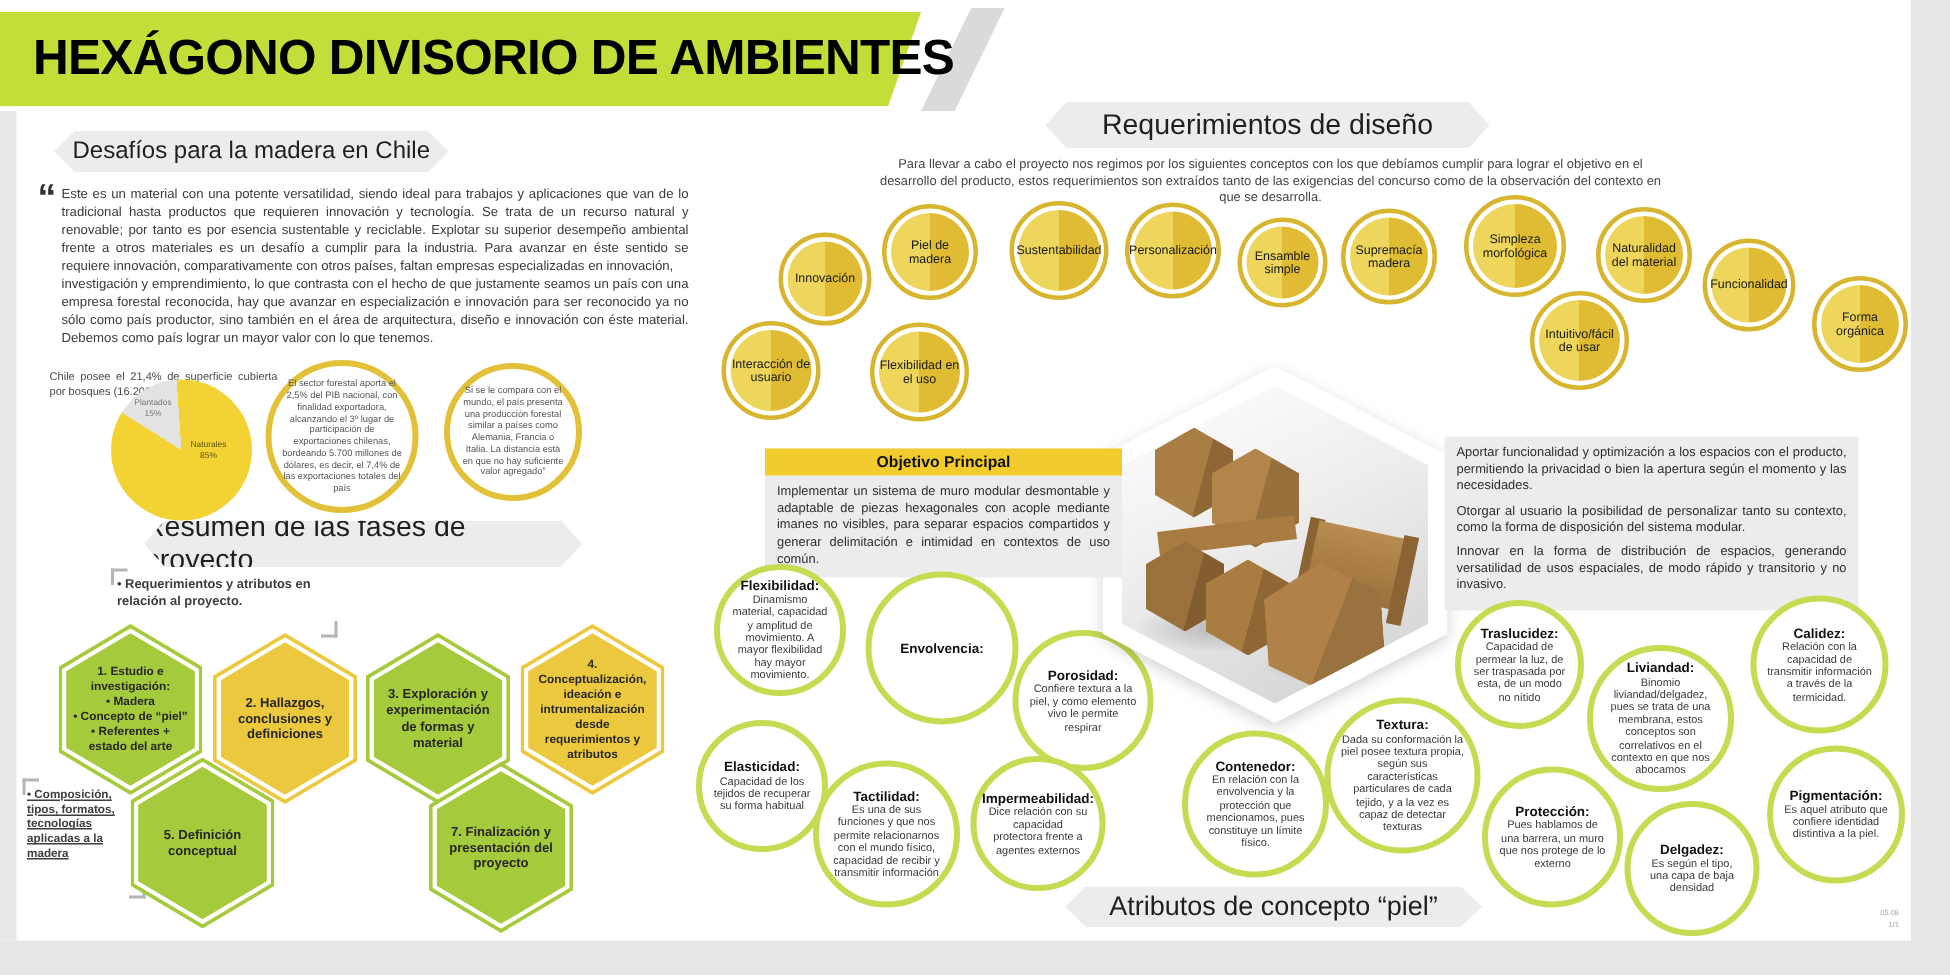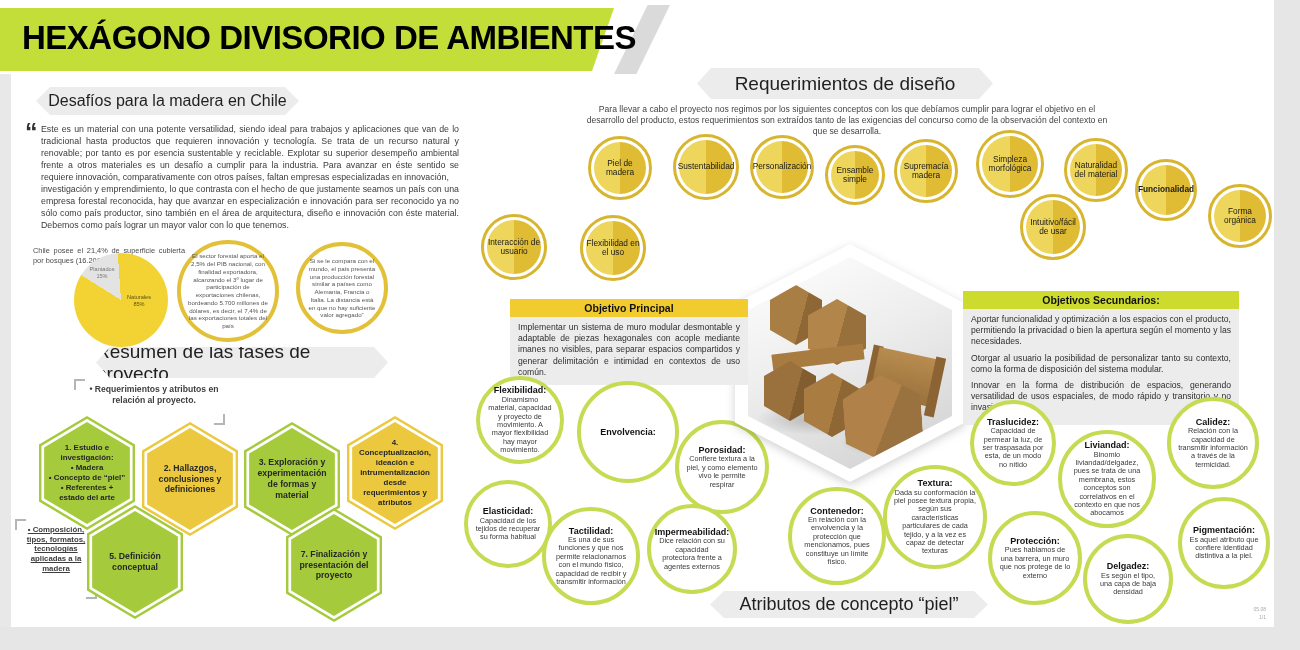--- a/index.html
+++ b/index.html
@@ -13,21 +13,21 @@
   #main-title{left:22px;top:19px;font-size:33px;font-weight:bold;letter-spacing:-0.5px;color:#000000;}
   .banner{background:#ececec;clip-path:polygon(14px 0,calc(100% - 14px) 0,100% 50%,calc(100% - 14px) 100%,14px 100%,0 50%);display:flex;align-items:center;justify-content:center;color:#1f1f1f;}
   .pre{white-space:pre-line;}
   .just{text-align:justify;}
   #quote-glyph{left:25px;top:118px;font-size:25px;font-weight:bold;color:#333;}
   #challenge-par{left:41px;top:124px;width:418px;font-size:8.8px;line-height:1.36;color:#3a3a3a;}
   #forest-caption{left:33px;top:246px;width:152px;font-size:7.4px;line-height:1.3;color:#4a4a4a;}
   #pie{left:74px;top:253px;width:94px;height:94px;border-radius:50%;background:conic-gradient(from -58deg,#e3e3e3 0 54deg,#f3d334 54deg 360deg);}
   .pie-lab{font-size:5.6px;line-height:1.25;color:#5c5212;text-align:center;}
   .bubble{border-radius:50%;border:4px solid #e2c138;background:#fff;display:flex;align-items:center;justify-content:center;text-align:center;color:#555;box-sizing:border-box;padding:7px;}
-  .note{color:#3d3d3d;text-align:center;font-weight:600;line-height:1.25;}
+  .note{color:#3d3d3d;font-weight:600;line-height:1.25;}
   .brk{width:9px;height:9px;}
   .brk.tl{border-left:2px solid #b5b5b5;border-top:2px solid #b5b5b5;}
   .brk.br{border-right:2px solid #b5b5b5;border-bottom:2px solid #b5b5b5;}
   .hex,.hex>div,.hex>div>div{clip-path:polygon(50% 0,100% 25%,100% 75%,50% 100%,0 75%,0 25%);}
   .hex{width:96px;height:114px;display:flex;align-items:center;justify-content:center;}
   .hex>div{width:95%;height:95%;background:#fff;display:flex;align-items:center;justify-content:center;}
   .hex>div>div{width:94%;height:94%;display:flex;align-items:center;justify-content:center;text-align:center;font-weight:bold;color:#272727;font-size:8.7px;line-height:1.25;padding:4px;box-sizing:border-box;}
   .hex.green,.hex.green>div>div{background:#a5ca3c;}
   .hex.yellow,.hex.yellow>div>div{background:#ebc83e;}
   .hex.sm>div>div{font-size:7.9px;}
@@ -112,20 +112,23 @@
     </div>
   <div class="abs hex green" style="left:286px;top:508px;">
       <div>
         <div class="pre">7. Finalización y presentación del proyecto</div>
       </div>
     </div>
 
   <div class="abs banner" style="left:697px;top:68px;width:296px;height:31px;font-size:19px;">Requerimientos de diseño</div>
   <div class="abs" style="left:586px;top:104px;width:522px;font-size:8.6px;line-height:1.3;color:#444;text-align:center;">Para llevar a cabo el proyecto nos regimos por los siguientes conceptos con los que debíamos cumplir para lograr el objetivo en el desarrollo del producto, estos requerimientos son extraídos tanto de las exigencias del concurso como de la observación del contexto en que se desarrolla.</div>
 
+  <div class="abs req" style="left:519px;top:155px;width:62px;height:62px;">
+      <div>Innovación</div>
+    </div>
   <div class="abs req" style="left:588px;top:136px;width:64px;height:64px;">
       <div>Piel de madera</div>
     </div>
   <div class="abs req" style="left:673px;top:134px;width:66px;height:66px;">
       <div>Sustentabilidad</div>
     </div>
   <div class="abs req" style="left:750px;top:135px;width:64px;height:64px;">
       <div>Personalización</div>
     </div>
   <div class="abs req" style="left:825px;top:145px;width:60px;height:60px;">
@@ -133,21 +136,21 @@
     </div>
   <div class="abs req" style="left:894px;top:139px;width:64px;height:64px;">
       <div>Supremacía madera</div>
     </div>
   <div class="abs req" style="left:976px;top:130px;width:68px;height:68px;">
       <div>Simpleza morfológica</div>
     </div>
   <div class="abs req" style="left:1064px;top:138px;width:64px;height:64px;">
       <div>Naturalidad del material</div>
     </div>
-  <div class="abs req" style="left:1135px;top:159px;width:62px;height:62px;font-weight:bold;">
+  <div class="abs req" style="left:1135px;top:159px;width:62px;height:62px;">
       <div>Funcionalidad</div>
     </div>
   <div class="abs req" style="left:1208px;top:184px;width:64px;height:64px;">
       <div>Forma orgánica</div>
     </div>
   <div class="abs req" style="left:1020px;top:194px;width:66px;height:66px;">
       <div>Intuitivo/fácil de usar</div>
     </div>
   <div class="abs req" style="left:481px;top:214px;width:66px;height:66px;">
       <div>Interacción de usuario</div>
@@ -177,31 +180,30 @@
         <div class="whex" style="left:96px;top:118px;width:78px;height:88px;background:linear-gradient(115deg,#b0824a 55%,#9a7240 55%);transform:rotate(-4deg);"></div>
       </div>
     </div>
   </div>
 
   <div class="abs objbox" id="obj-primary" style="left:510px;top:299px;width:238px;">
     <div class="hd">Objetivo Principal</div>
     <div class="bd">Implementar un sistema de muro modular desmontable y adaptable de piezas hexagonales con acople mediante imanes no visibles, para separar espacios compartidos y generar delimitación e intimidad en contextos de uso común.</div>
   </div>
   <div class="abs objbox" id="obj-secondary" style="left:963px;top:291px;width:276px;">
-    <div class="hd">Objetivos Secundarios:</div>
     <div class="bd">
       <p>Aportar funcionalidad y optimización a los espacios con el producto, permitiendo la privacidad o bien la apertura según el momento y las necesidades.</p>
       <p>Otorgar al usuario la posibilidad de personalizar tanto su contexto, como la forma de disposición del sistema modular.</p>
       <p>Innovar en la forma de distribución de espacios, generando versatilidad de usos espaciales, de modo rápido y transitorio y no invasivo.</p>
     </div>
   </div>
 
   <div class="abs attr" style="left:476px;top:376px;width:88px;height:88px;">
     <span class="t">Flexibilidad:</span>
-      <span class="b">Dinamismo material, capacidad y proyecto de movimiento. A mayor flexibilidad hay mayor movimiento.</span>
+      <span class="b">Dinamismo material, capacidad y amplitud de movimiento. A mayor flexibilidad hay mayor movimiento.</span>
   </div>
   <div class="abs attr" style="left:577px;top:381px;width:102px;height:102px;">
     <span class="t">Envolvencia:</span>
   </div>
   <div class="abs attr" style="left:464px;top:480px;width:88px;height:88px;">
     <span class="t">Elasticidad:</span>
       <span class="b">Capacidad de los tejidos de recuperar su forma habitual</span>
   </div>
   <div class="abs attr" style="left:542px;top:507px;width:98px;height:98px;">
     <span class="t">Tactilidad:</span>

